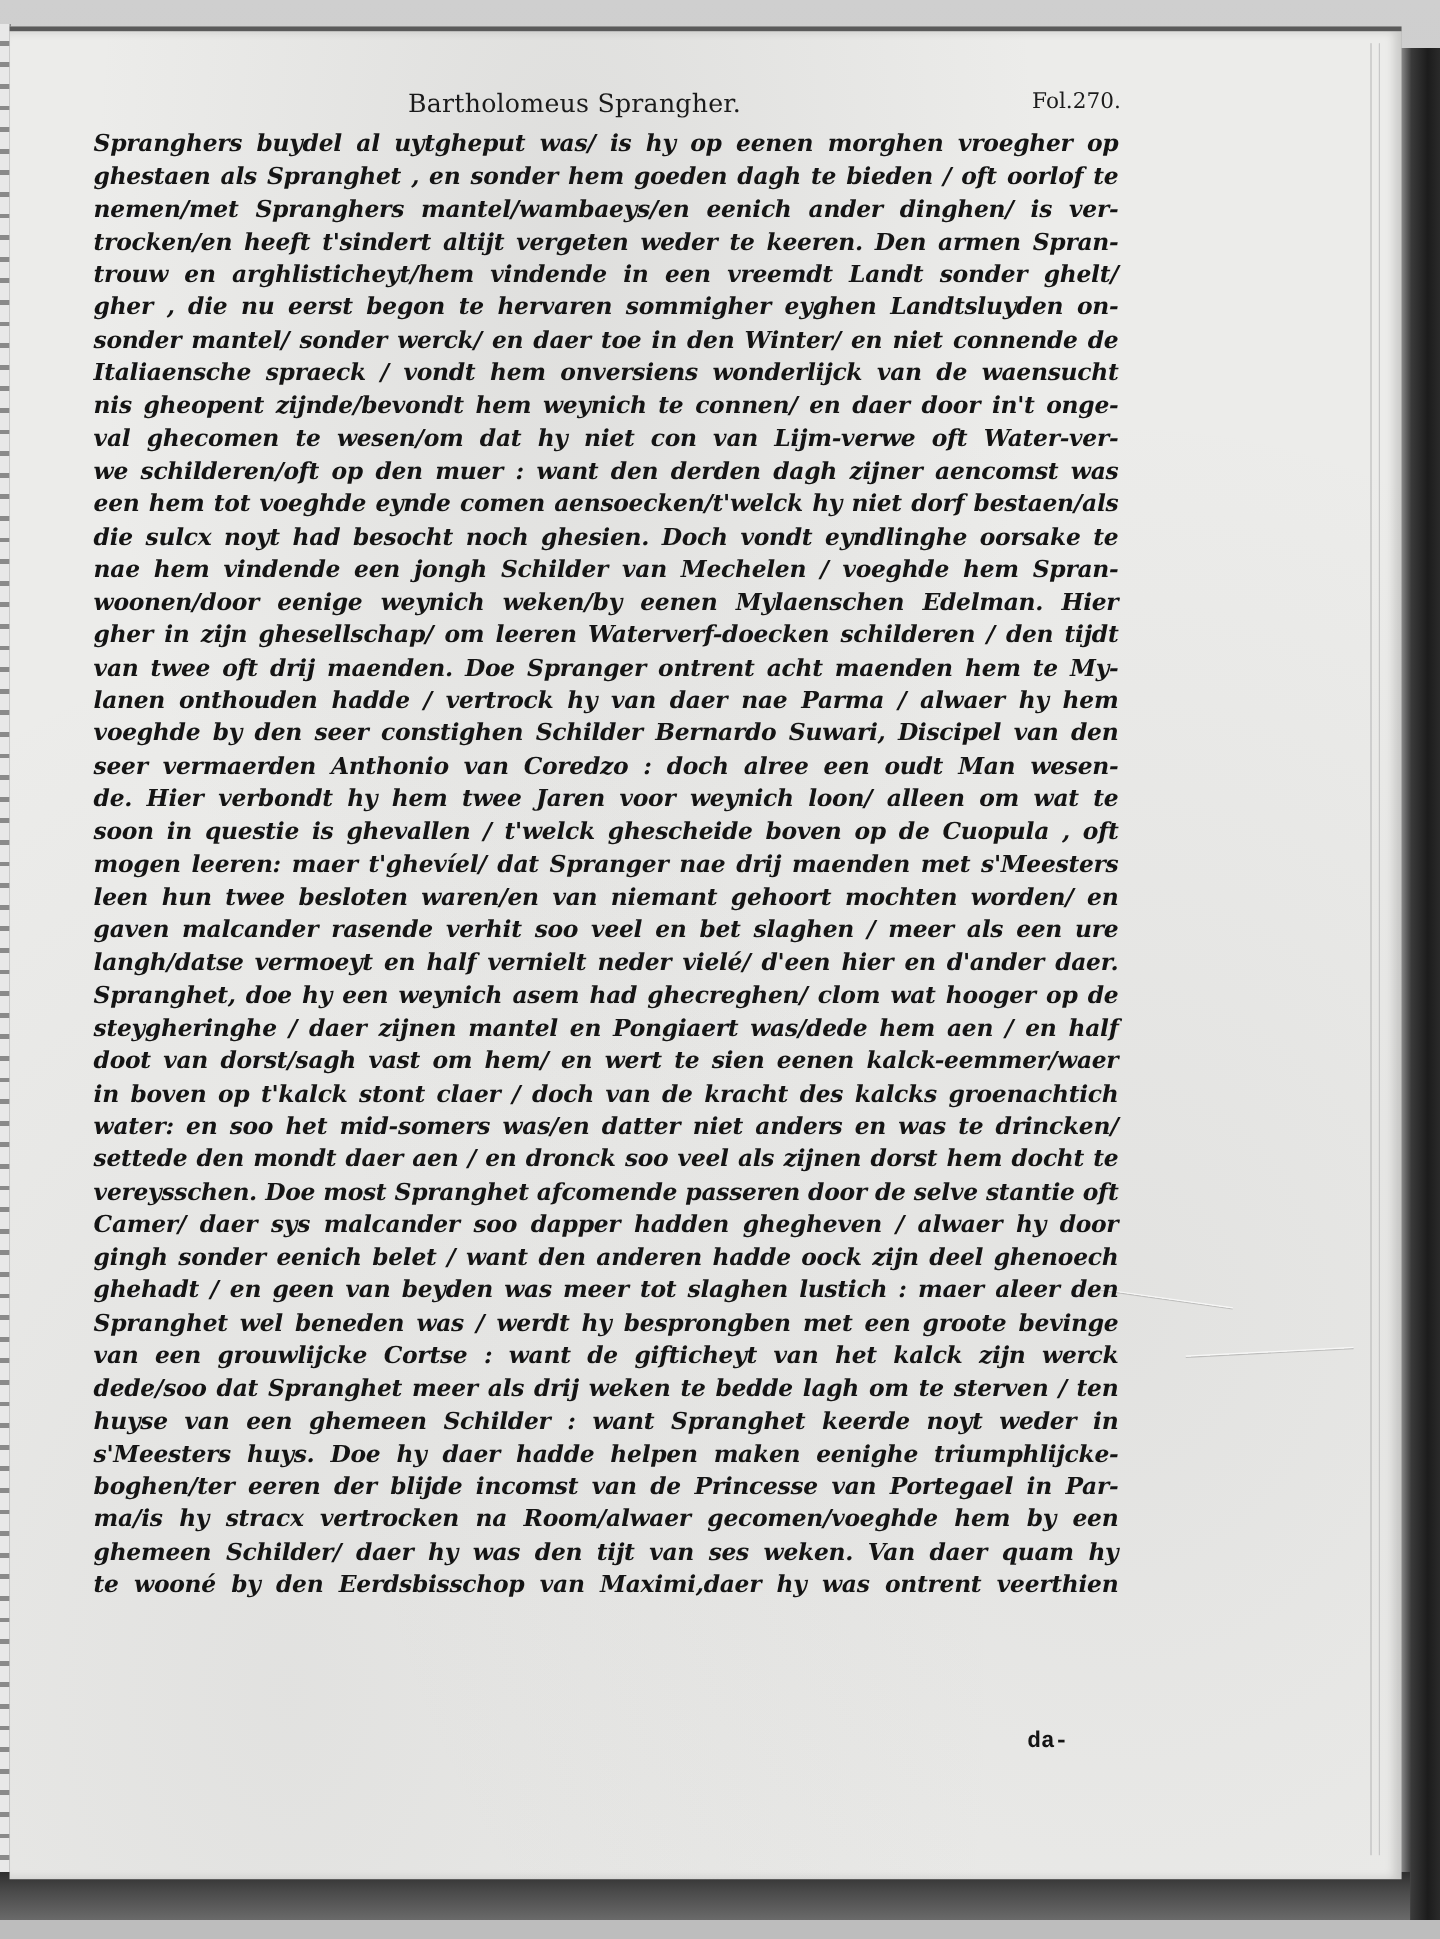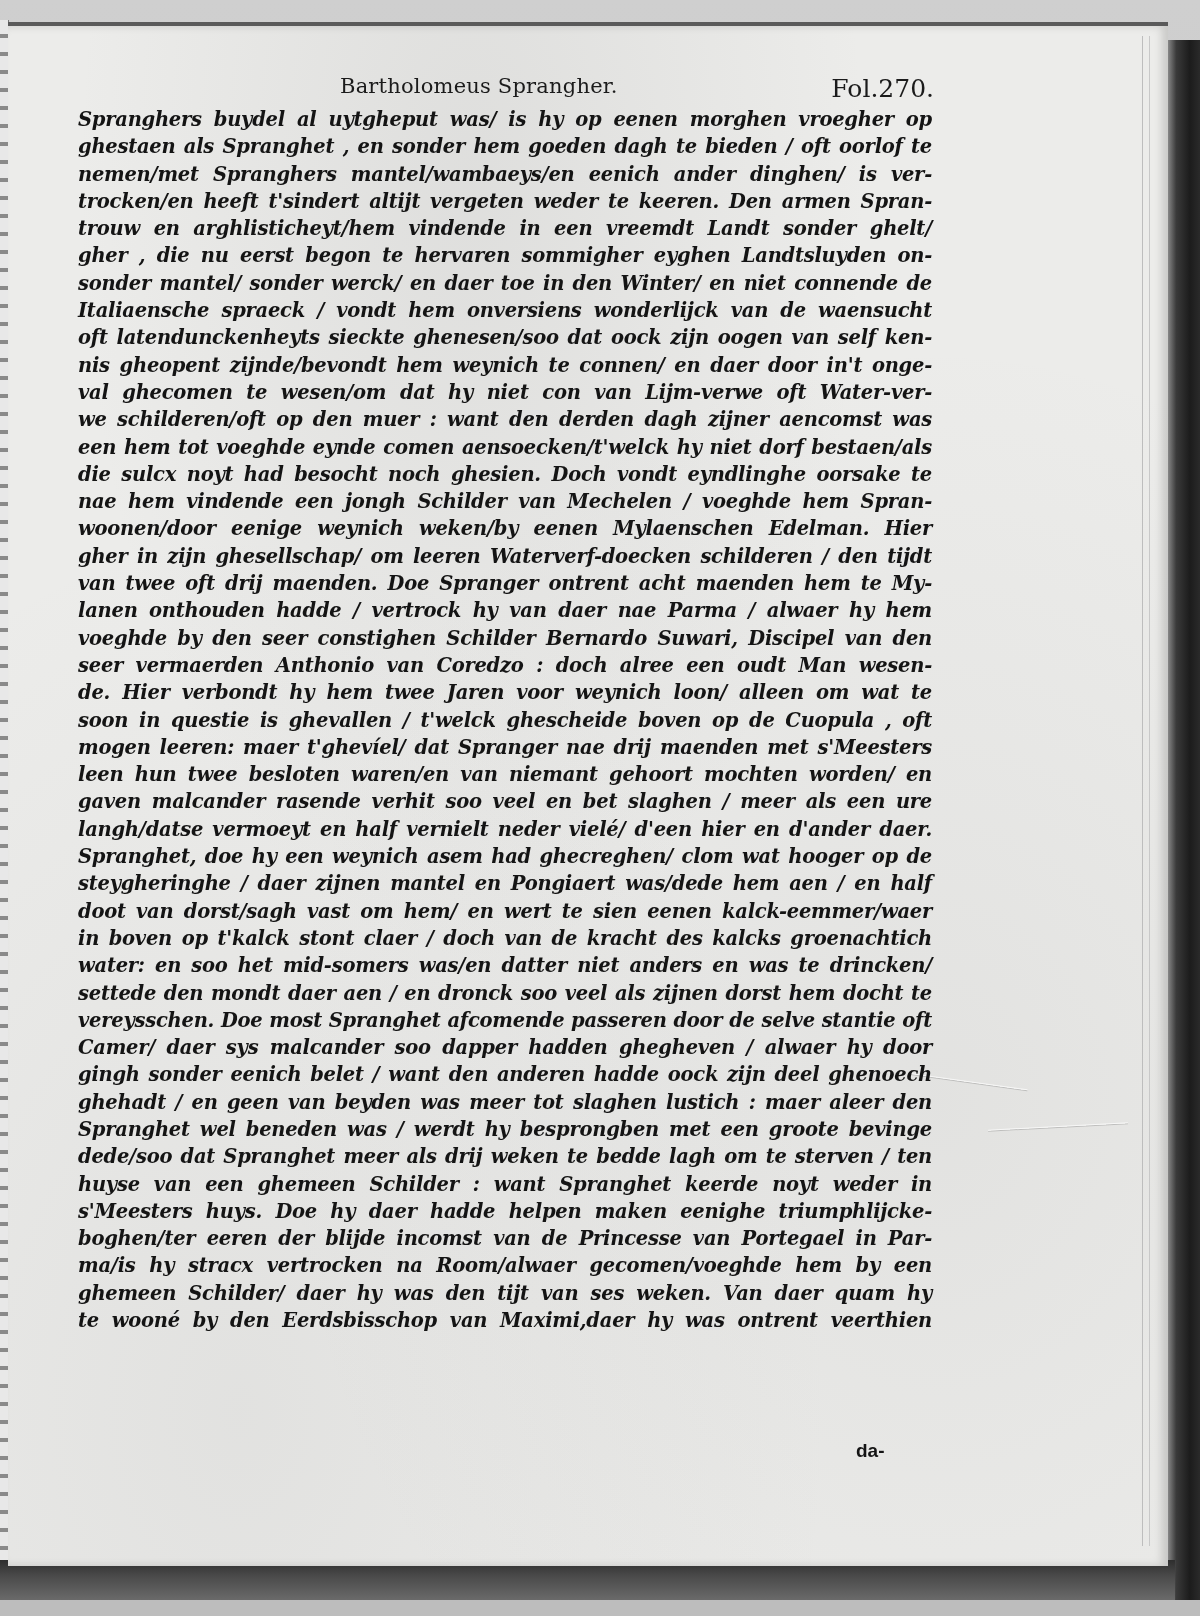--- a/index.html
+++ b/index.html
@@ -65,21 +65,21 @@
       left: 268px; top: 2px;
       font-family: "DejaVu Serif", serif;
       font-size: 21px;
       color: #1b1b1b;
       letter-spacing: 0.2px;
     }
     .folio {
       position: absolute;
       right: 0; top: 2px;
       font-family: "DejaVu Serif", serif;
-      font-size: 25px;
+      font-size: 18px;
       color: #1b1b1b;
       margin-left: 43px;
     }
     .text-block {
       position: absolute;
       left: 78px; top: 106px;
       width: 854px;
     }
     .line {
       height: 27.3px;
@@ -90,21 +90,21 @@
       color: #141414;
       white-space: nowrap;
       text-align: justify;
       text-align-last: justify;
       letter-spacing: -0.25px;
       font-style: italic;
     }
     .catchword {
       position: absolute;
       left: 856px; top: 1440px;
-      font-family: Liberation Sans, sans-serif;
+      font-family: Liberation Mono, monospace;
       font-weight: bold;
       font-size: 19px;
       color: #141414;
     }
     .crease {
       position: absolute;
       border-top: 1px solid rgba(255,255,255,0.7);
       box-shadow: 0 1px 0 rgba(120,120,120,0.35);
     }
   </style>
@@ -129,21 +129,20 @@
 
   <div class="text-block">
     <div class="line">Spranghers buydel al uytgheput was/ is hy op eenen morghen vroegher op</div>
     <div class="line">ghestaen als Spranghet , en sonder hem goeden dagh te bieden / oft oorlof te</div>
     <div class="line">nemen/met Spranghers mantel/wambaeys/en eenich ander dinghen/ is ver-</div>
     <div class="line">trocken/en heeft t'sindert altijt vergeten weder te keeren. Den armen Spran-</div>
     <div class="line">trouw en arghlisticheyt/hem vindende in een vreemdt Landt sonder ghelt/</div>
     <div class="line">gher , die nu eerst begon te hervaren sommigher eyghen Landtsluyden on-</div>
     <div class="line">sonder mantel/ sonder werck/ en daer toe in den Winter/ en niet connende de</div>
     <div class="line">Italiaensche spraeck / vondt hem onversiens wonderlijck van de waensucht</div>
-    <div class="line">oft latendunckenheyts sieckte ghenesen/soo dat oock zijn oogen van self ken-</div>
     <div class="line">nis gheopent zijnde/bevondt hem weynich te connen/ en daer door in't onge-</div>
     <div class="line">val ghecomen te wesen/om dat hy niet con van Lijm-verwe oft Water-ver-</div>
     <div class="line">we schilderen/oft op den muer : want den derden dagh zijner aencomst was</div>
     <div class="line">een hem tot voeghde eynde comen aensoecken/t'welck hy niet dorf bestaen/als</div>
     <div class="line">die sulcx noyt had besocht noch ghesien. Doch vondt eyndlinghe oorsake te</div>
     <div class="line">nae hem vindende een jongh Schilder van Mechelen / voeghde hem Spran-</div>
     <div class="line">woonen/door eenige weynich weken/by eenen Mylaenschen Edelman. Hier</div>
     <div class="line">gher in zijn ghesellschap/ om leeren Waterverf-doecken schilderen / den tijdt</div>
     <div class="line">van twee oft drij maenden. Doe Spranger ontrent acht maenden hem te My-</div>
     <div class="line">lanen onthouden hadde / vertrock hy van daer nae Parma / alwaer hy hem</div>
@@ -159,20 +158,21 @@
     <div class="line">steygheringhe / daer zijnen mantel en Pongiaert was/dede hem aen / en half</div>
     <div class="line">doot van dorst/sagh vast om hem/ en wert te sien eenen kalck-eemmer/waer</div>
     <div class="line">in boven op t'kalck stont claer / doch van de kracht des kalcks groenachtich</div>
     <div class="line">water: en soo het mid-somers was/en datter niet anders en was te drincken/</div>
     <div class="line">settede den mondt daer aen / en dronck soo veel als zijnen dorst hem docht te</div>
     <div class="line">vereysschen. Doe most Spranghet afcomende passeren door de selve stantie oft</div>
     <div class="line">Camer/ daer sys malcander soo dapper hadden ghegheven / alwaer hy door</div>
     <div class="line">gingh sonder eenich belet / want den anderen hadde oock zijn deel ghenoech</div>
     <div class="line">ghehadt / en geen van beyden was meer tot slaghen lustich : maer aleer den</div>
     <div class="line">Spranghet wel beneden was / werdt hy besprongben met een groote bevinge</div>
+    <div class="line">van een grouwlijcke Cortse : want de gifticheyt van het kalck zijn werck</div>
     <div class="line">dede/soo dat Spranghet meer als drij weken te bedde lagh om te sterven / ten</div>
     <div class="line">huyse van een ghemeen Schilder : want Spranghet keerde noyt weder in</div>
     <div class="line">s'Meesters huys. Doe hy daer hadde helpen maken eenighe triumphlijcke-</div>
     <div class="line">boghen/ter eeren der blijde incomst van de Princesse van Portegael in Par-</div>
     <div class="line">ma/is hy stracx vertrocken na Room/alwaer gecomen/voeghde hem by een</div>
     <div class="line">ghemeen Schilder/ daer hy was den tijt van ses weken. Van daer quam hy</div>
     <div class="line">te wooné by den Eerdsbisschop van Maximi,daer hy was ontrent veerthien</div>
   </div>
 
   <div class="catchword">da-</div>

